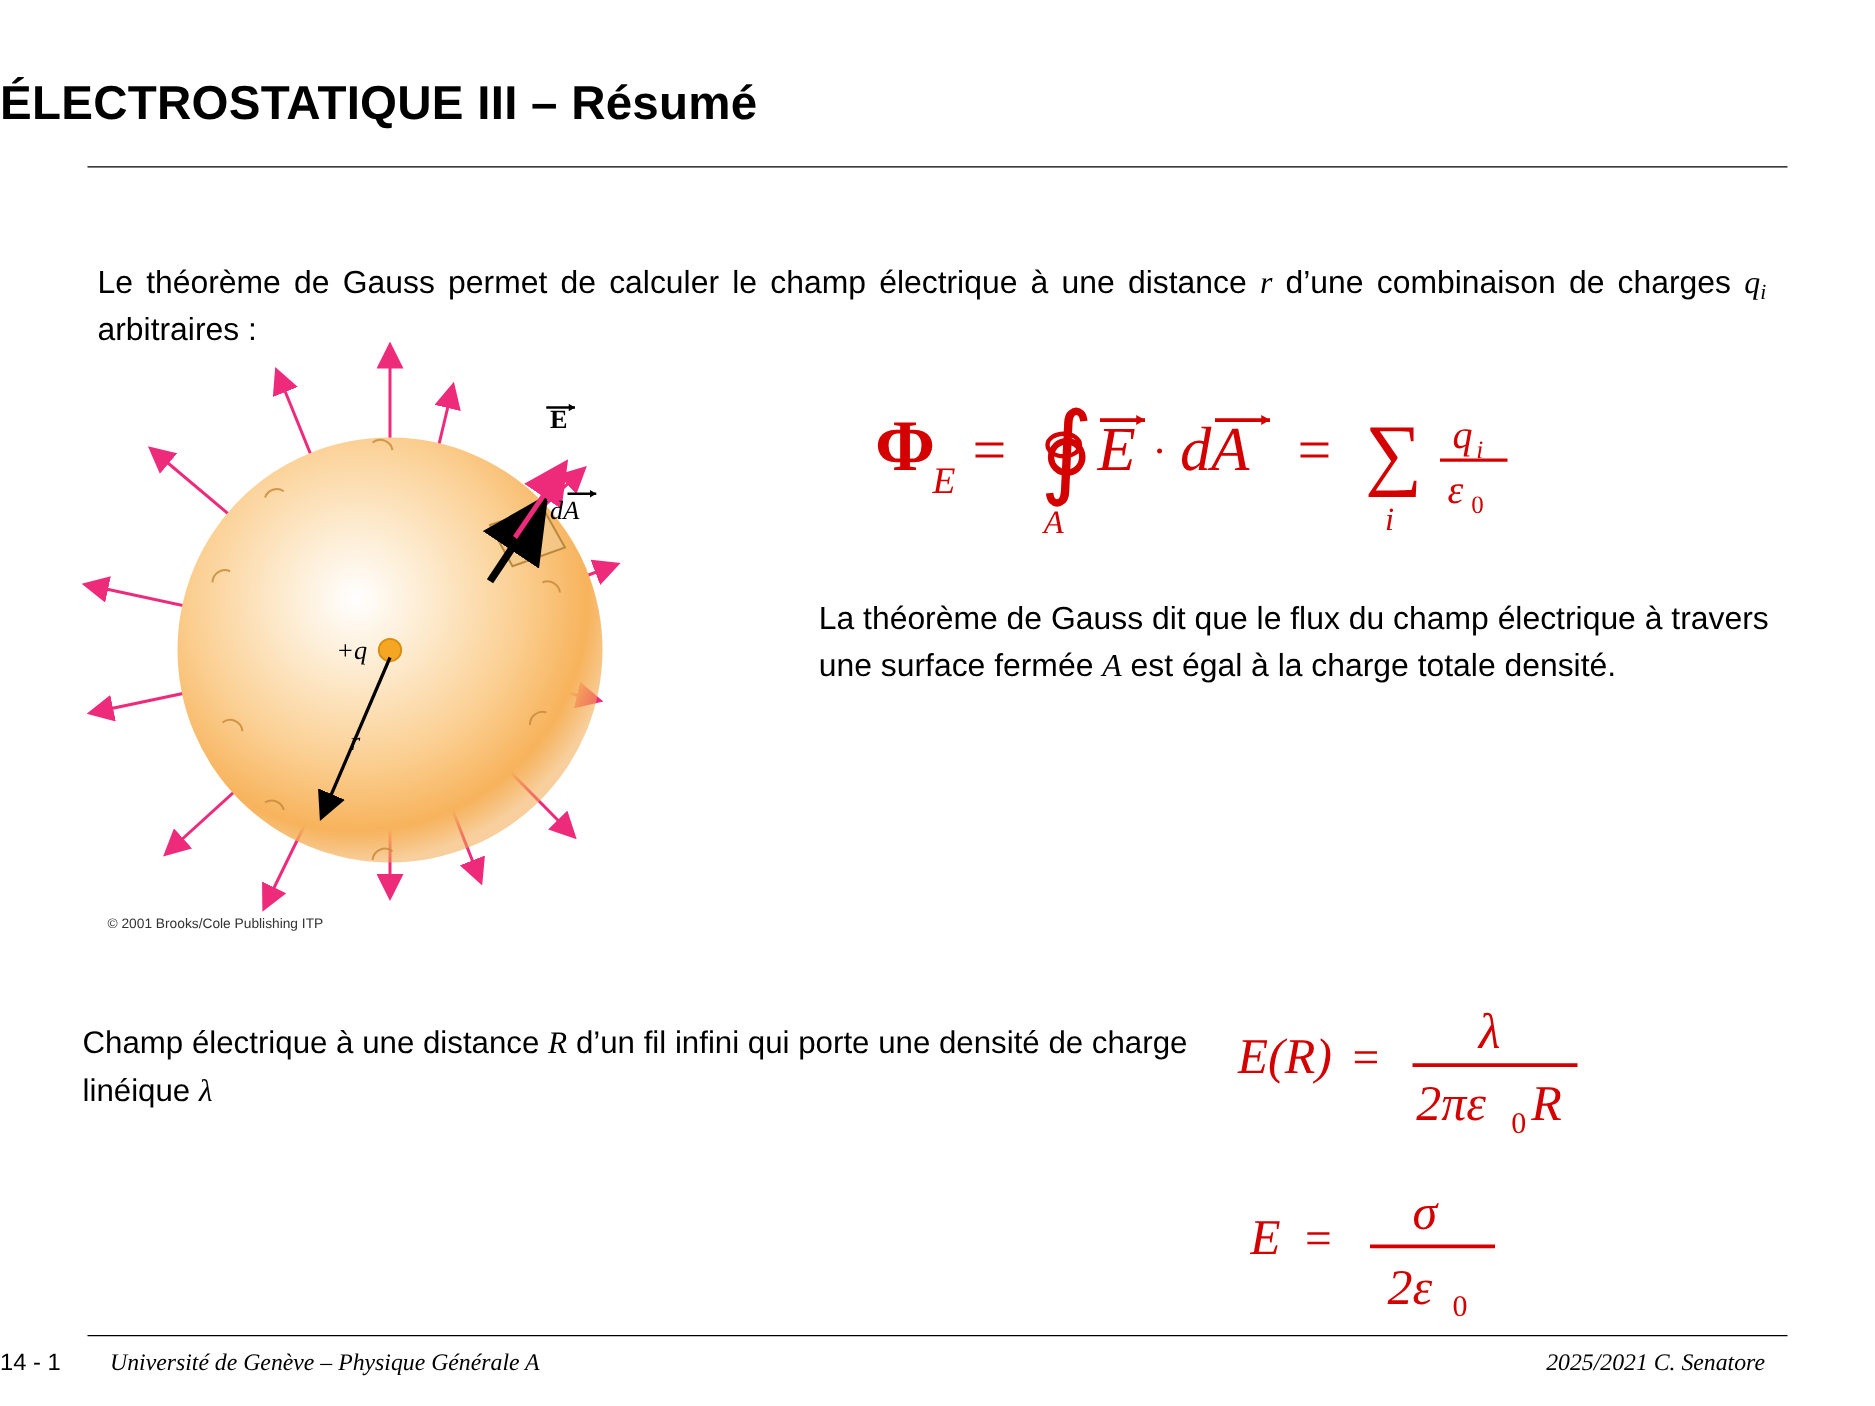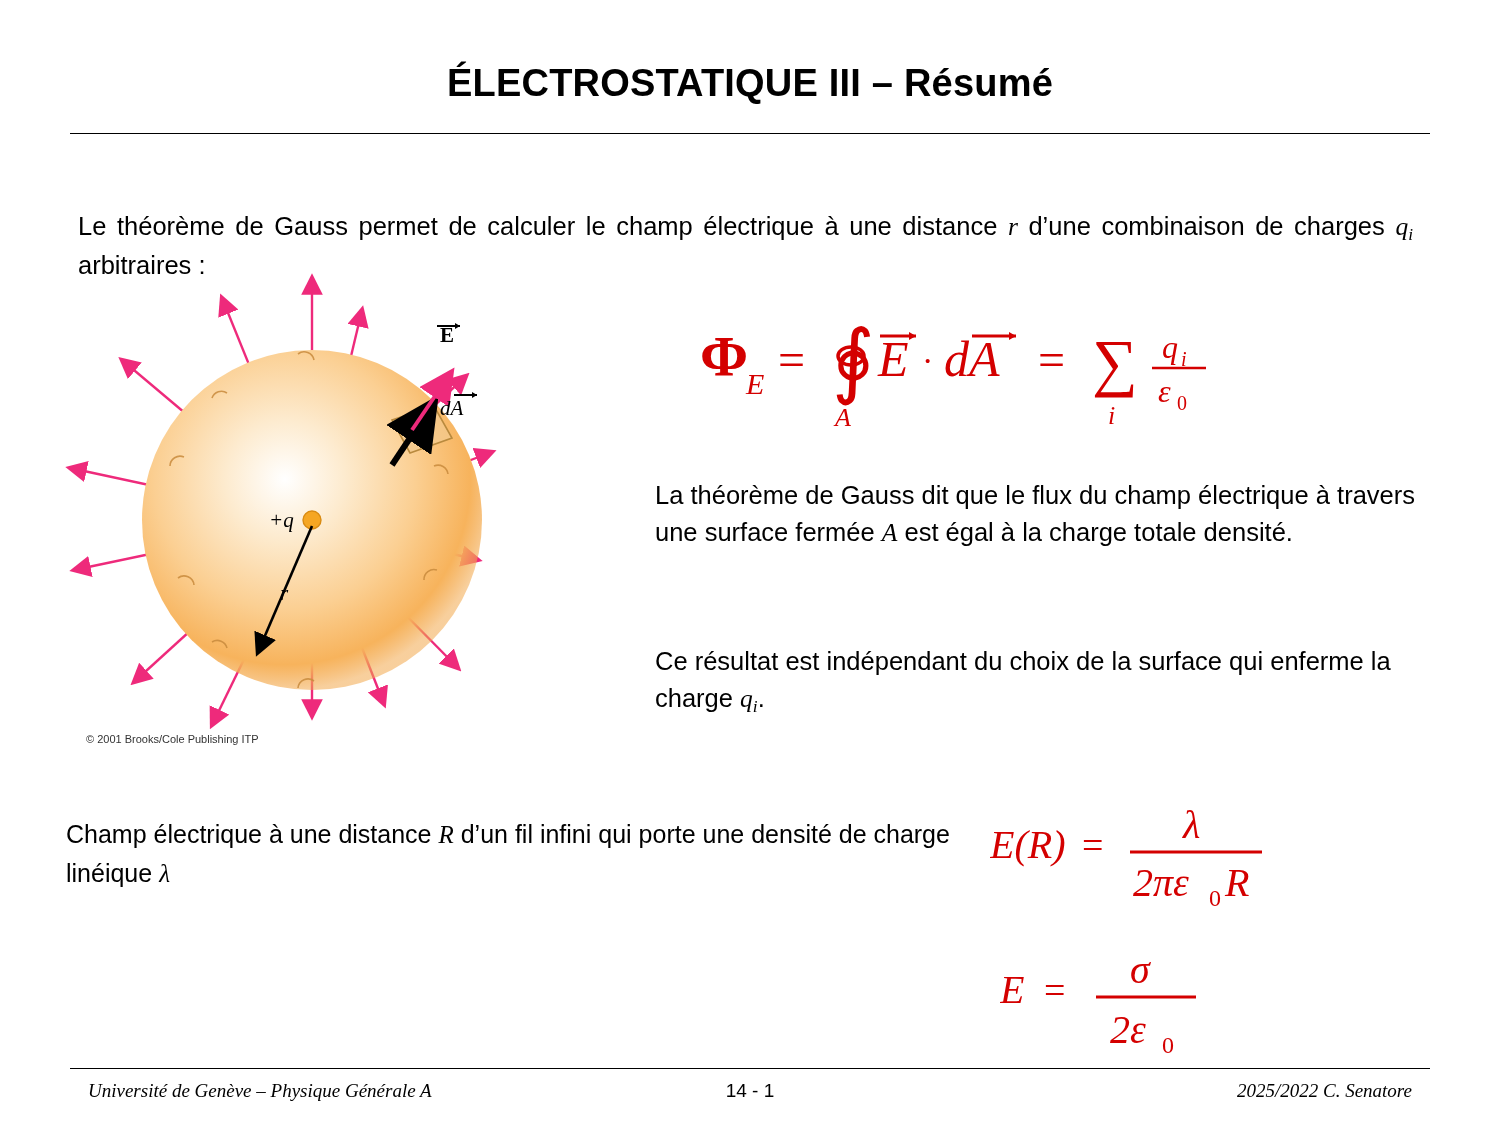--- a/index.html
+++ b/index.html
@@ -19,21 +19,20 @@
     position: relative;
     width: 1500px;
     height: 1125px;
   }
   
   .title {
     position: absolute;
     top: 62px;
     left: 0;
     width: 1500px;
-    text-align: center;
     font-size: 38px;
     font-weight: bold;
     letter-spacing: 0.2px;
   }
   .title-rule {
     position: absolute;
     top: 133px;
     left: 70px;
     width: 1360px;
     height: 1px;
@@ -154,21 +153,20 @@
     top: 1080px;
     font-size: 19px;
     font-style: italic;
     font-family: "Liberation Serif", serif;
   }
   .footer-center {
     position: absolute;
     left: 0;
     top: 1080px;
     width: 1500px;
-    text-align: center;
     font-size: 19px;
     font-family: "Liberation Sans", sans-serif;
   }
   .footer-right {
     position: absolute;
     right: 88px;
     top: 1080px;
     font-size: 19px;
     font-style: italic;
     font-family: "Liberation Serif", serif;
@@ -300,24 +298,20 @@
       </g>
     </svg>
   </div>
 
   <div class="rtext1">
     <span>La théorème de Gauss dit que le flux du champ électrique à travers une surface fermée</span>
     <span class="it">A</span>
     <span class="lastline">est égal à la charge totale densité.</span>
   </div>
 
-  <div class="rtext2">
-    <span>Ce résultat est indépendant du choix de la surface qui enferme la charge</span>
-    <span class="it">q</span><span class="sub">i</span><span>.</span>
-  </div>
 
   <div class="ltext1">
     <span>Champ électrique à une distance</span>
     <span class="it">R</span>
     <span>d’un fil infini qui porte une densité de charge linéique</span>
     <span class="it">λ</span>
   </div>
 
   <div class="formula-line">
     <svg width="350" height="130" viewBox="0 0 350 130" xmlns="http://www.w3.org/2000/svg">
@@ -343,15 +337,15 @@
         <line x1="96" y1="62" x2="196" y2="62" stroke="#d40000" stroke-width="3"></line>
         <text x="110" y="108" font-size="40" font-style="italic">2ε</text>
         <text x="162" y="118" font-size="24">0</text>
       </g>
     </svg>
   </div>
 
   <div class="footer-rule"></div>
   <div class="footer-left">Université de Genève – Physique Générale A</div>
   <div class="footer-center">14 - 1</div>
-  <div class="footer-right">2025/2022  C. Senatore</div>
+  <div class="footer-right">2025/2021  C. Senatore</div>
 
 </div>
 
 </body></html>

